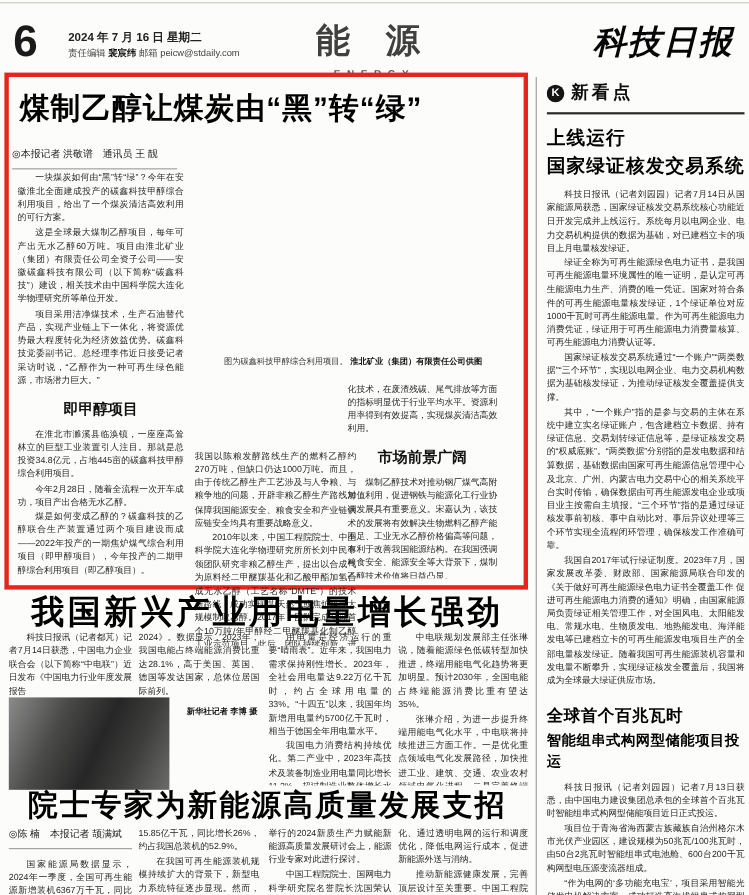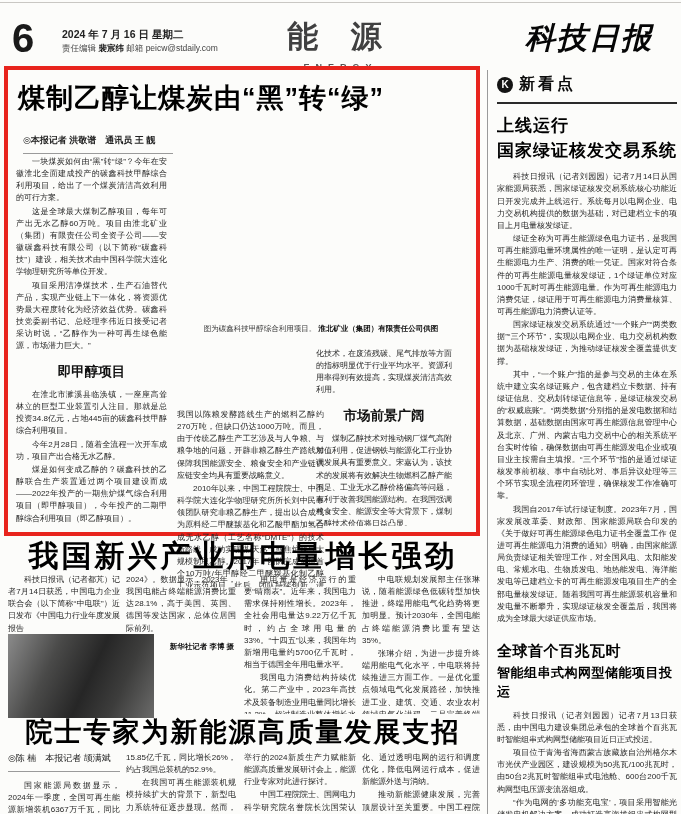--- a/index.html
+++ b/index.html
@@ -16,36 +16,36 @@
   .date-block{left:62px;top:27px;line-height:1.35;}
   .date-line{font-size:10.5px;font-weight:bold;color:#222;}
   .editor-line{font-size:8.5px;color:#444;margin-top:2px;}
   .editor-line b{color:#111;}
   .section-wrap{left:50%;top:16px;transform:translateX(-50%);text-align:center;}
   .section-title{font-size:31px;font-weight:bold;letter-spacing:12px;color:#404040;
     font-family:"Liberation Sans","DejaVu Sans",sans-serif;}
   .section-en{display:flex;align-items:center;gap:9px;margin-top:4px;justify-content:center;}
   .section-en .rule{width:72px;height:1px;background:#8a8a8a;}
   .section-en .en{font-size:9px;letter-spacing:6px;color:#555;font-weight:bold;}
-  .masthead{right:28px;top:18px;font-size:30px;font-weight:bold;font-style:italic;
+  .masthead{right:14px;top:18px;font-size:30px;font-weight:bold;font-style:italic;
     font-family:"DejaVu Serif","Liberation Serif",serif;color:#060606;letter-spacing:2px;}
 
   
   .body-text{font-size:8px;line-height:1.52;text-align:justify;color:#262626;overflow:hidden;}
   .body-text p{margin:0 0 1px 0;text-indent:2em;}
   .cont p:first-child{text-indent:0;}
   .subhead{font-size:13.5px;font-weight:bold;text-align:center;margin:9px 0 7px;color:#111;text-indent:0 !important;}
   .byline{font-size:9px;color:#222;border-bottom:1px solid #9a9a9a;padding-bottom:6px;}
   .caption{font-size:7.5px;color:#333;line-height:1.5;}
   .caption b{color:#111;}
 
   
   .red-box{left:4px;top:66px;width:468px;height:462px;border:4px solid #e8241d;background:transparent;}
   .m-headline{left:18px;top:80px;width:440px;font-size:27px;font-weight:bold;letter-spacing:1px;color:#000;}
-  .m-byline{left:23px;top:134px;width:150px;font-weight:bold;}
+  .m-byline{left:11px;top:134px;width:150px;}
   .m-col1{left:16px;top:156px;width:151px;height:368px;}
   .m-photo{left:177px;top:146px;width:288px;height:184px;
     background:
       radial-gradient(circle at 14% 82%, #f2f2f0 9px, rgba(0,0,0,0) 10px),
       radial-gradient(circle at 24% 84%, #eceas e 0, rgba(0,0,0,0) 0),
       radial-gradient(circle at 26% 85%, #ededeb 8px, rgba(0,0,0,0) 9px),
       radial-gradient(circle at 37% 86%, #e8e8e6 7px, rgba(0,0,0,0) 8px),
       repeating-linear-gradient(90deg, rgba(70,70,68,.55) 0 2px, rgba(0,0,0,0) 2px 16px),
       linear-gradient(to bottom,#dedcd8 0%,#cfcdc9 42%,#b2b0ac 58%,#898784 78%,#6f6d6a 100%);
     background-size:100% 100%,100% 100%,100% 100%,100% 100%,100% 46%,100% 100%;

